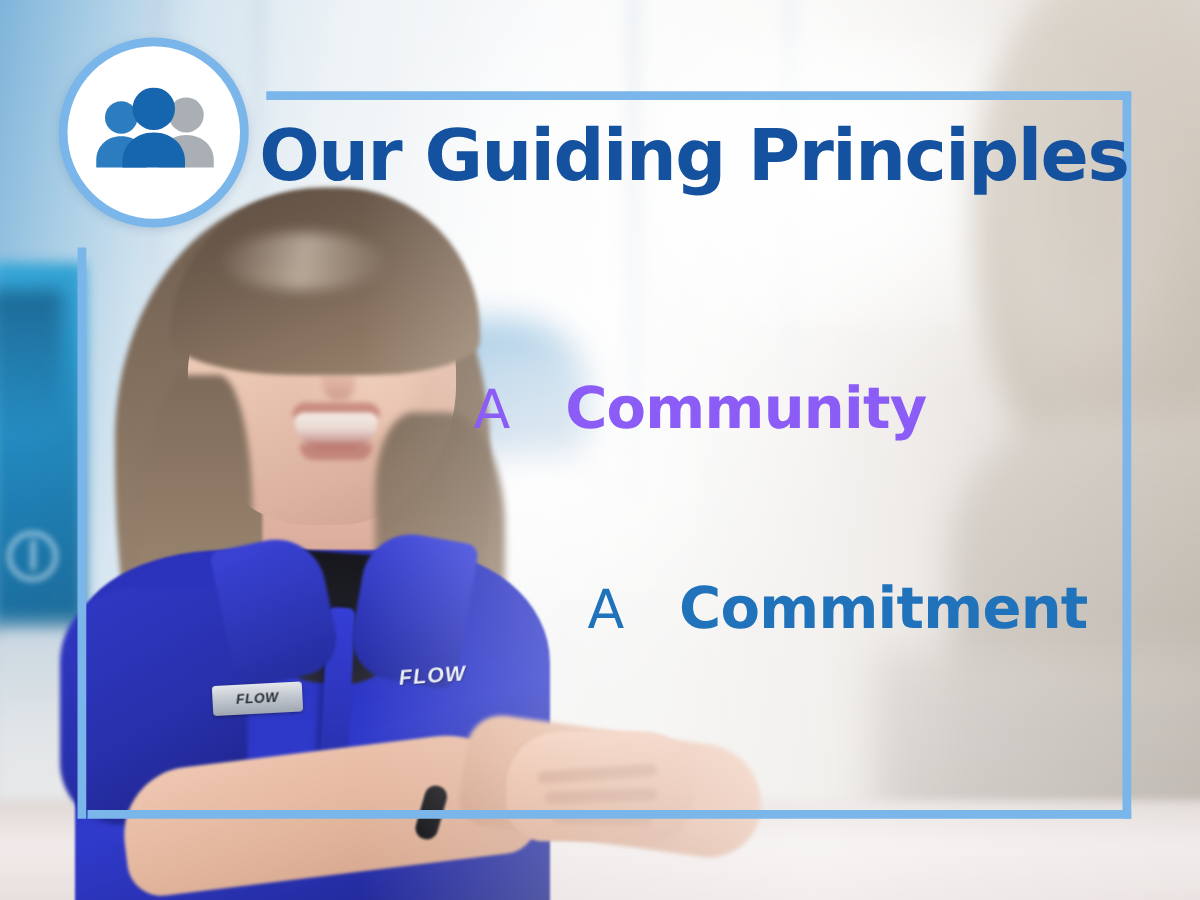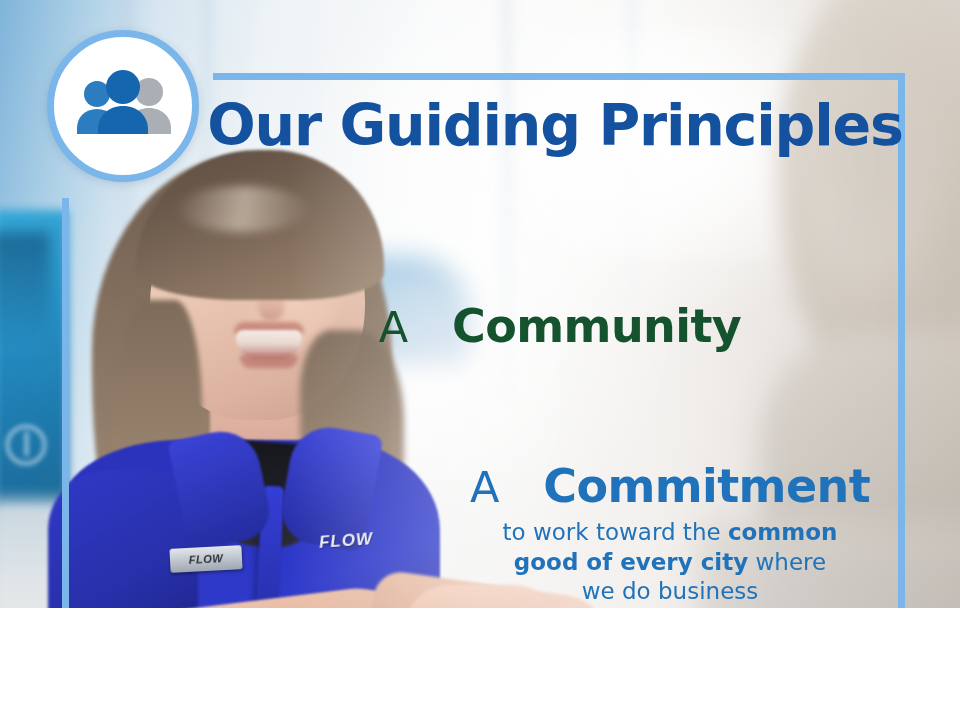--- a/index.html
+++ b/index.html
@@ -7,21 +7,21 @@
     padding: 0;
     background: #ffffff;
   }
   body {
     font-family: "Liberation Sans", sans-serif;
   }
 
   .stage {
     position: relative;
     width: 960px;
-    height: 608px;
+    height: 720px;
     overflow: hidden;
     background: #e8eef3;
   }
 
   
   .photo {
     position: absolute;
     inset: 0;
     overflow: hidden;
   }
@@ -608,30 +608,29 @@
       <path d="M52 36c-15 0-25 10.5-25 23v5h50v-5c0-12.5-10-23-25-23z" fill="#1565AF"></path>
     </svg>
   </div>
 
   <div class="type-layer">
 
     <div class="headline" style="color: rgb(20, 81, 158);">Our Guiding Principles</div>
 
 
     <div class="principle block-community">
-      <div class="p-title" style="color: #14532d;">
+      <div class="p-title" style="color: #8b5cf6;">
         <span class="art">A</span>
         <span>&nbsp;</span>
         <span class="word">Community</span>
       </div>
     </div>
 
     <div class="principle block-commitment">
       <div class="p-title" style="color: rgb(32, 115, 186);">
         <span class="art">A</span>
         <span>&nbsp;</span>
         <span class="word">Commitment</span>
       </div>
-      <div class="p-sub" style="color: rgb(32, 115, 186);"><span>to work toward the </span><b>common</b><br><b>good of every city</b><span> where</span><br><span>we do business</span></div>
     </div>
 
   </div>
 </div>
 
 </body></html>

